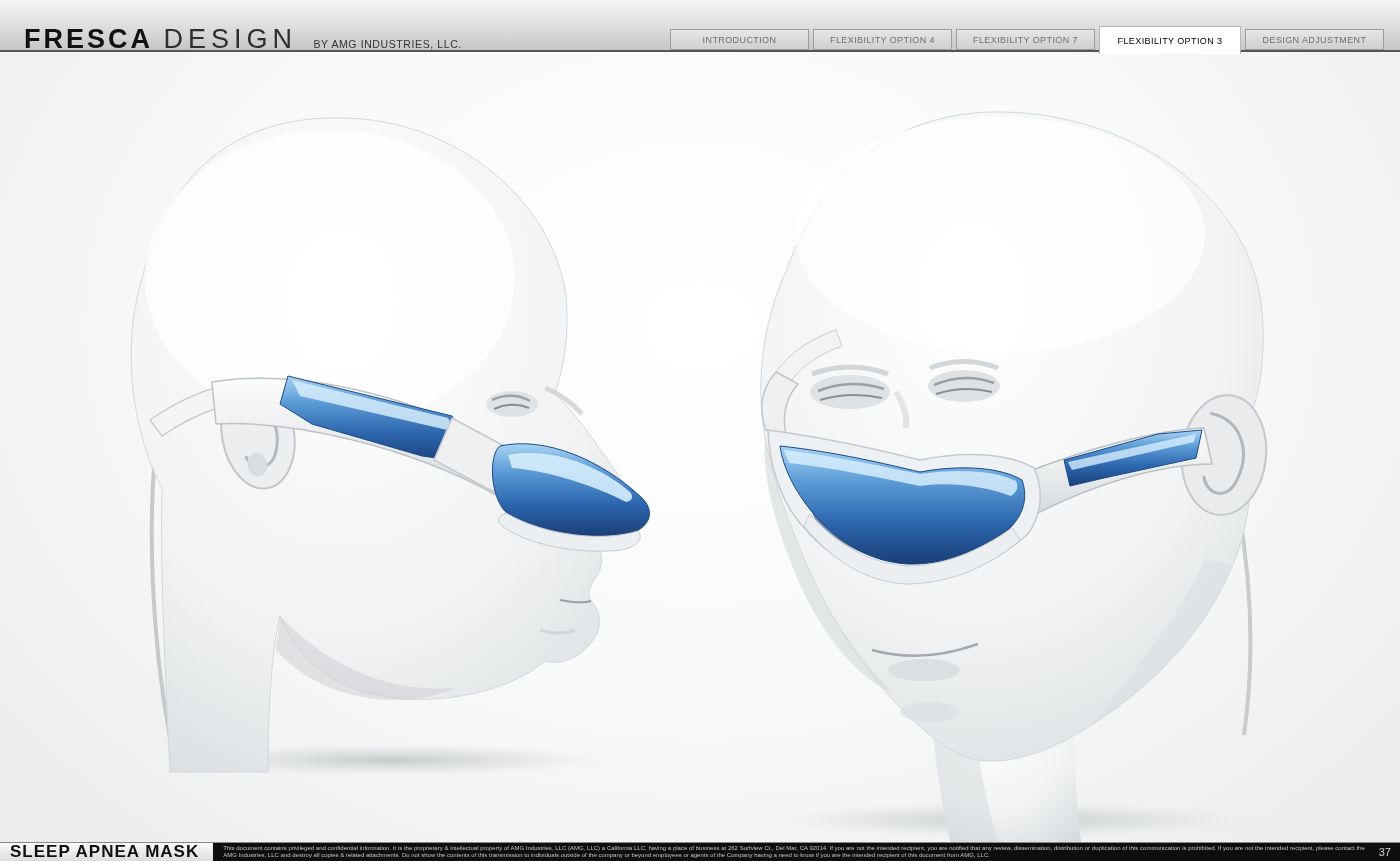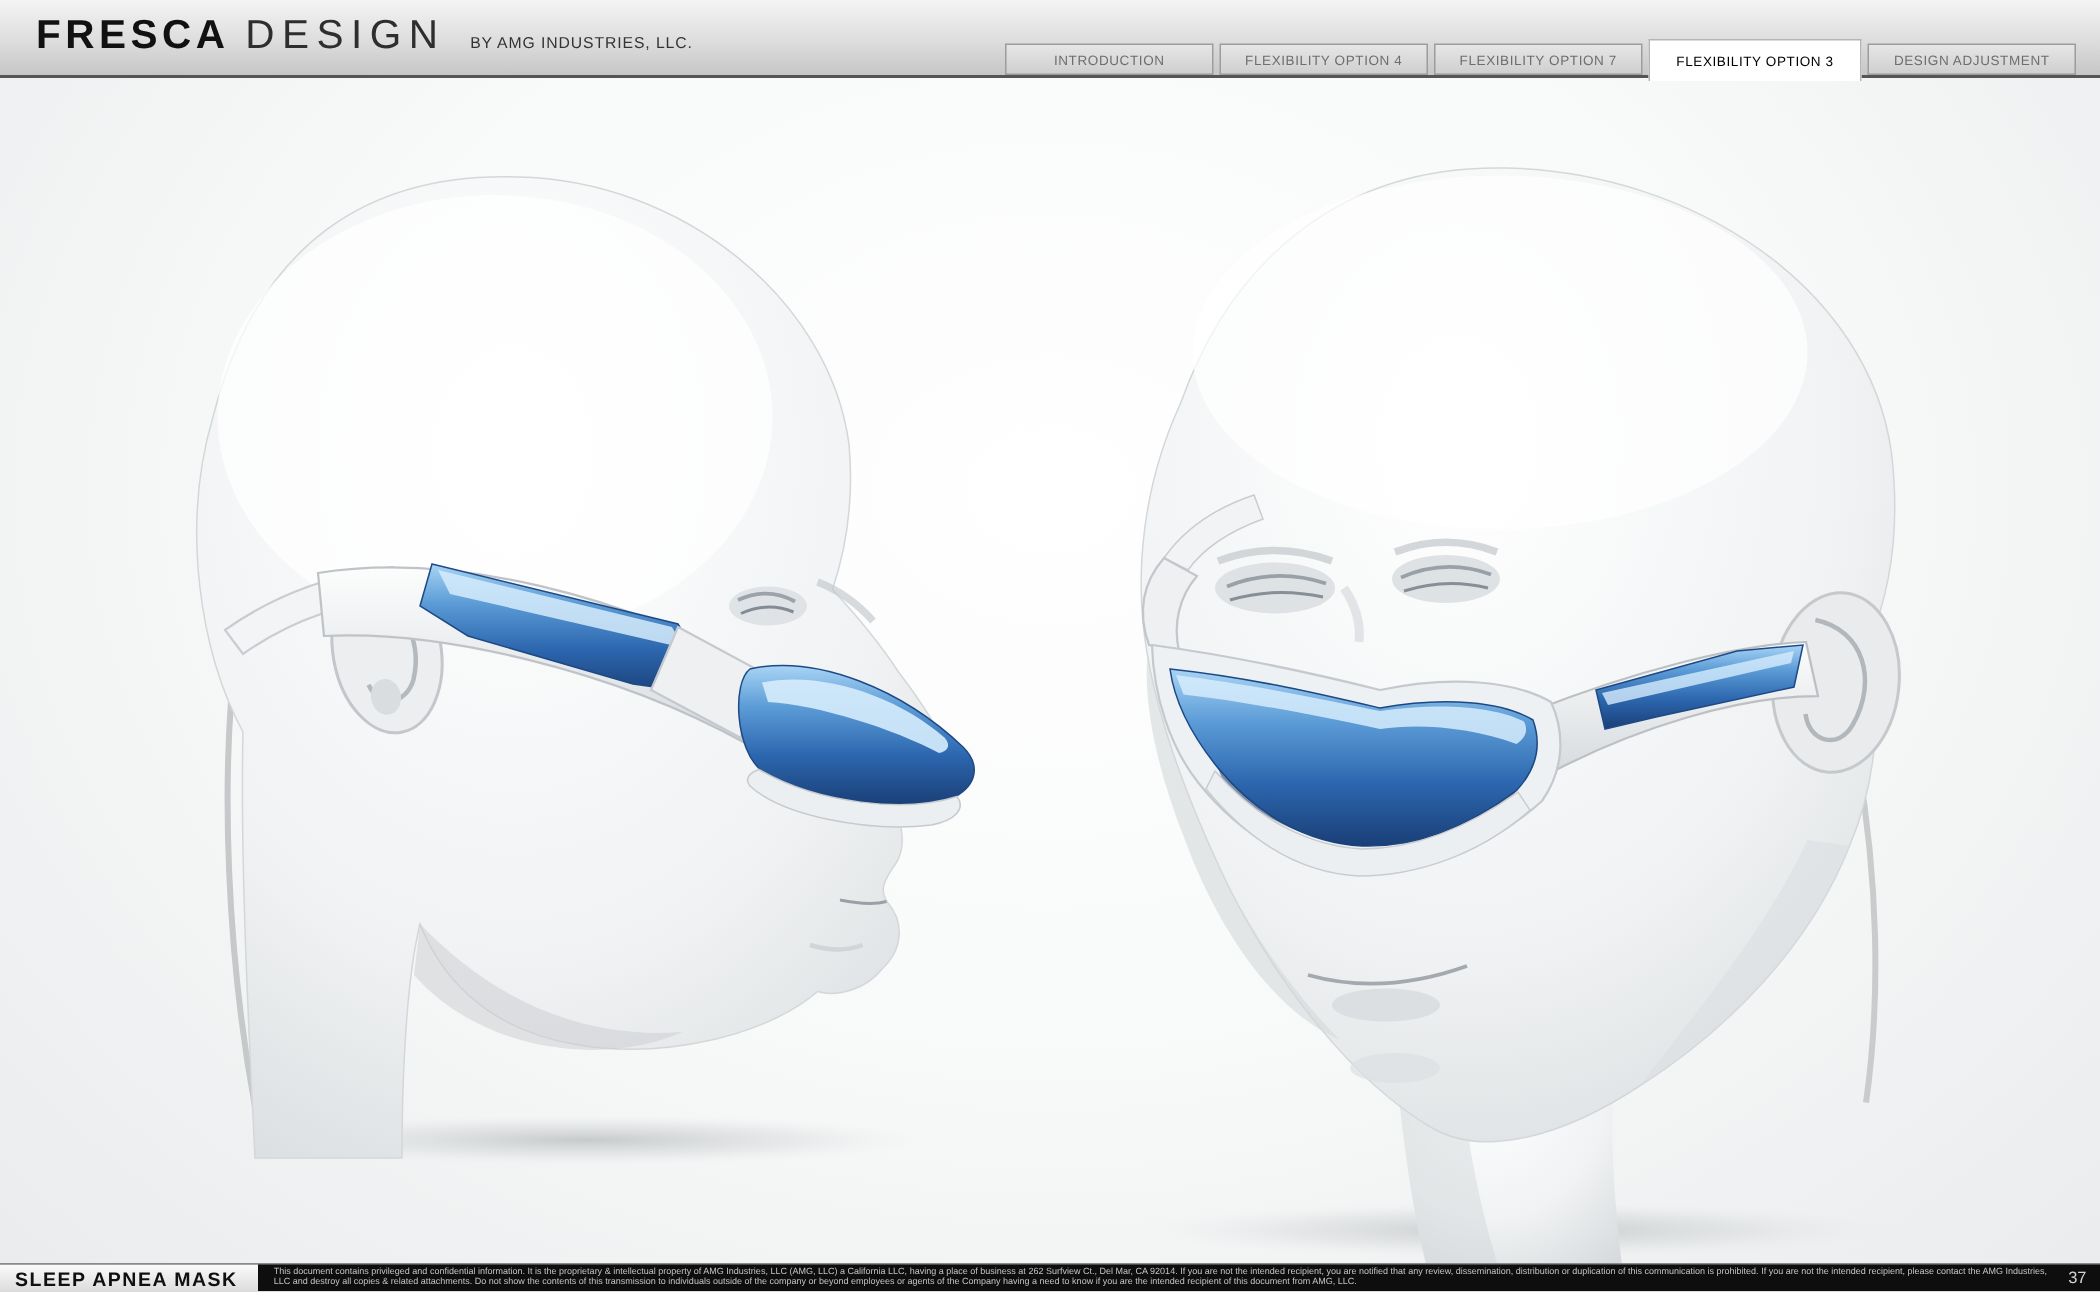--- a/index.html
+++ b/index.html
@@ -10,21 +10,21 @@
     position:relative; width:1400px; height:861px; overflow:hidden;
     background: radial-gradient(ellipse at 50% 38%, #ffffff 0%, #f8f9f9 50%, #e9ebec 100%);
   }
 
   
   .header {
     position:absolute; top:0; left:0; width:100%; height:52px; z-index:10;
     background: linear-gradient(#f4f4f4 0%, #dddddd 55%, #c6c6c6 100%);
     border-bottom:2px solid #555;
   }
-  .brand { position:absolute; left:24px; top:8px; white-space:nowrap; }
+  .brand { position:absolute; left:24px; top:24px; white-space:nowrap; }
   .brand-primary { font-size:27px; font-weight:bold; letter-spacing:3px; color:#111; }
   .brand-secondary { font-size:27px; font-weight:300; letter-spacing:5px; color:#2e2e2e; margin-left:6px; }
   .byline { font-size:10.5px; color:#333; letter-spacing:0.6px; margin-left:12px; }
 
   .tabs { position:absolute; right:16px; bottom:-2px; display:flex; align-items:flex-end; gap:4px; z-index:12; }
   .tab {
     width:139px; height:21px; margin-bottom:2px;
     background:linear-gradient(#e6e6e6,#cfcfcf);
     border:1px solid #9d9d9d;
     display:flex; align-items:center; justify-content:center;
@@ -40,21 +40,21 @@
   .stage-svg { position:absolute; left:0; top:0; z-index:1; }
 
   
   .footer {
     position:absolute; left:0; bottom:0; width:100%; height:19px; z-index:10;
     background:#0e0e0e; border-top:1px solid #8a8a8a;
     display:flex; align-items:stretch;
   }
   .product-label {
     background:linear-gradient(#fbfbfb,#dcdcdc);
-    color:#101010; font-weight:bold; font-size:13px; letter-spacing:1px;
+    color:#101010; font-weight:bold; font-size:17px; letter-spacing:1px;
     display:flex; align-items:center; padding:0 14px 0 10px; white-space:nowrap;
   }
   .disclaimer {
     flex:1; color:#c3c3c3; font-size:6px; line-height:7px;
     padding:2px 10px 0 10px; text-align:justify; overflow:hidden;
   }
   .page-number {
     color:#d4d4d4; font-size:11px; display:flex; align-items:center; padding:0 9px 0 4px;
   }
 </style>

